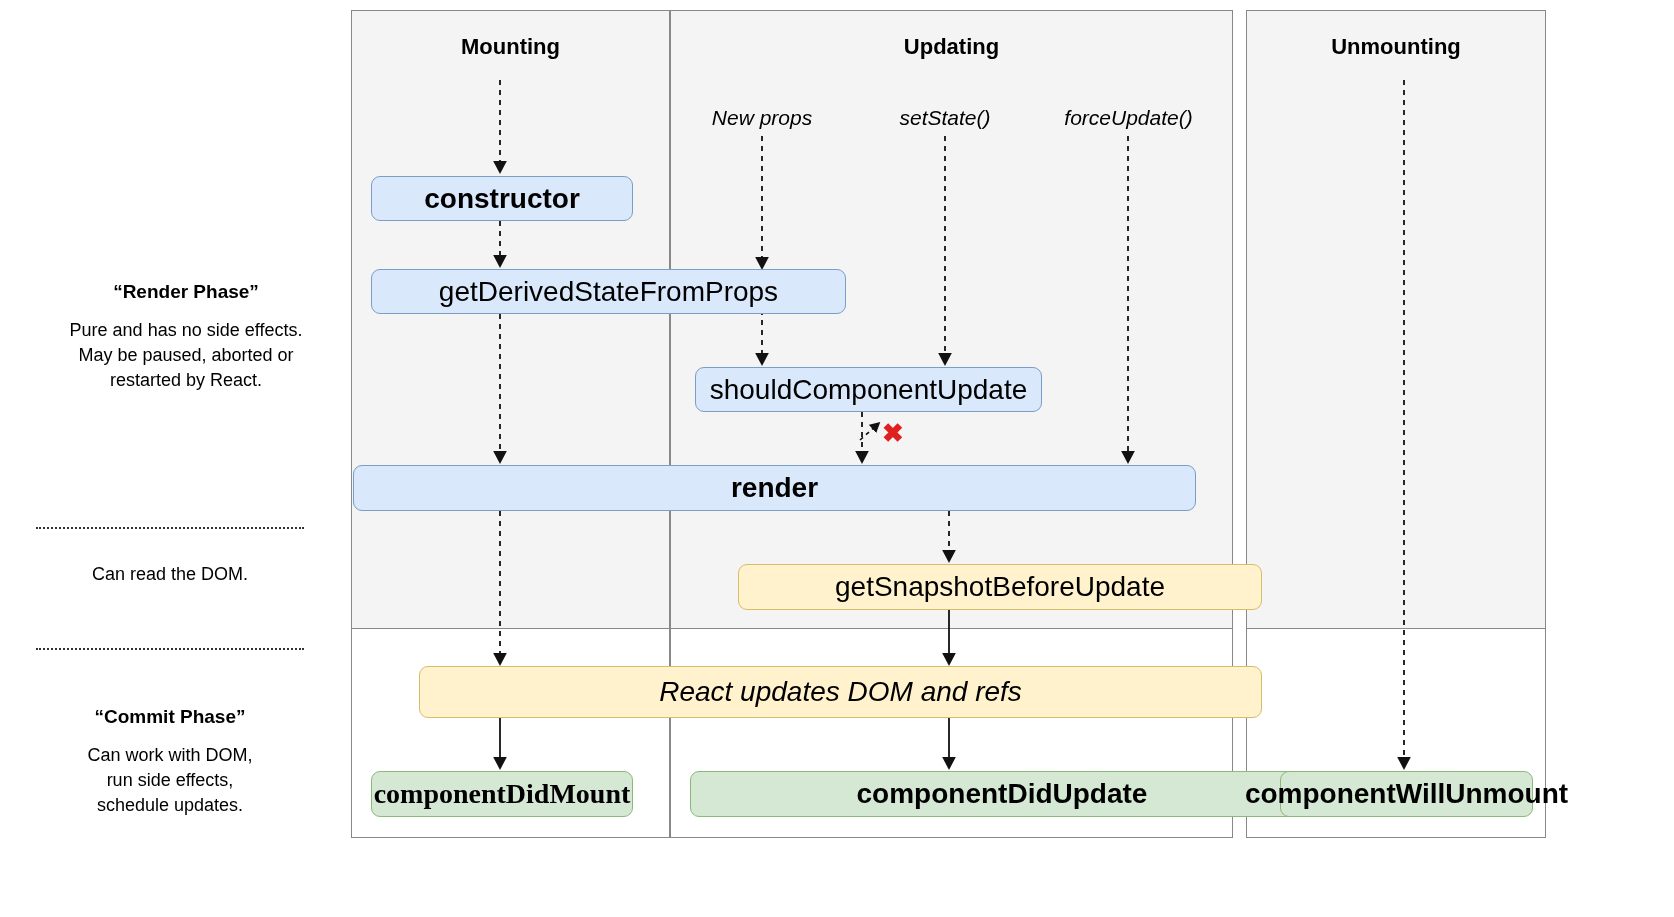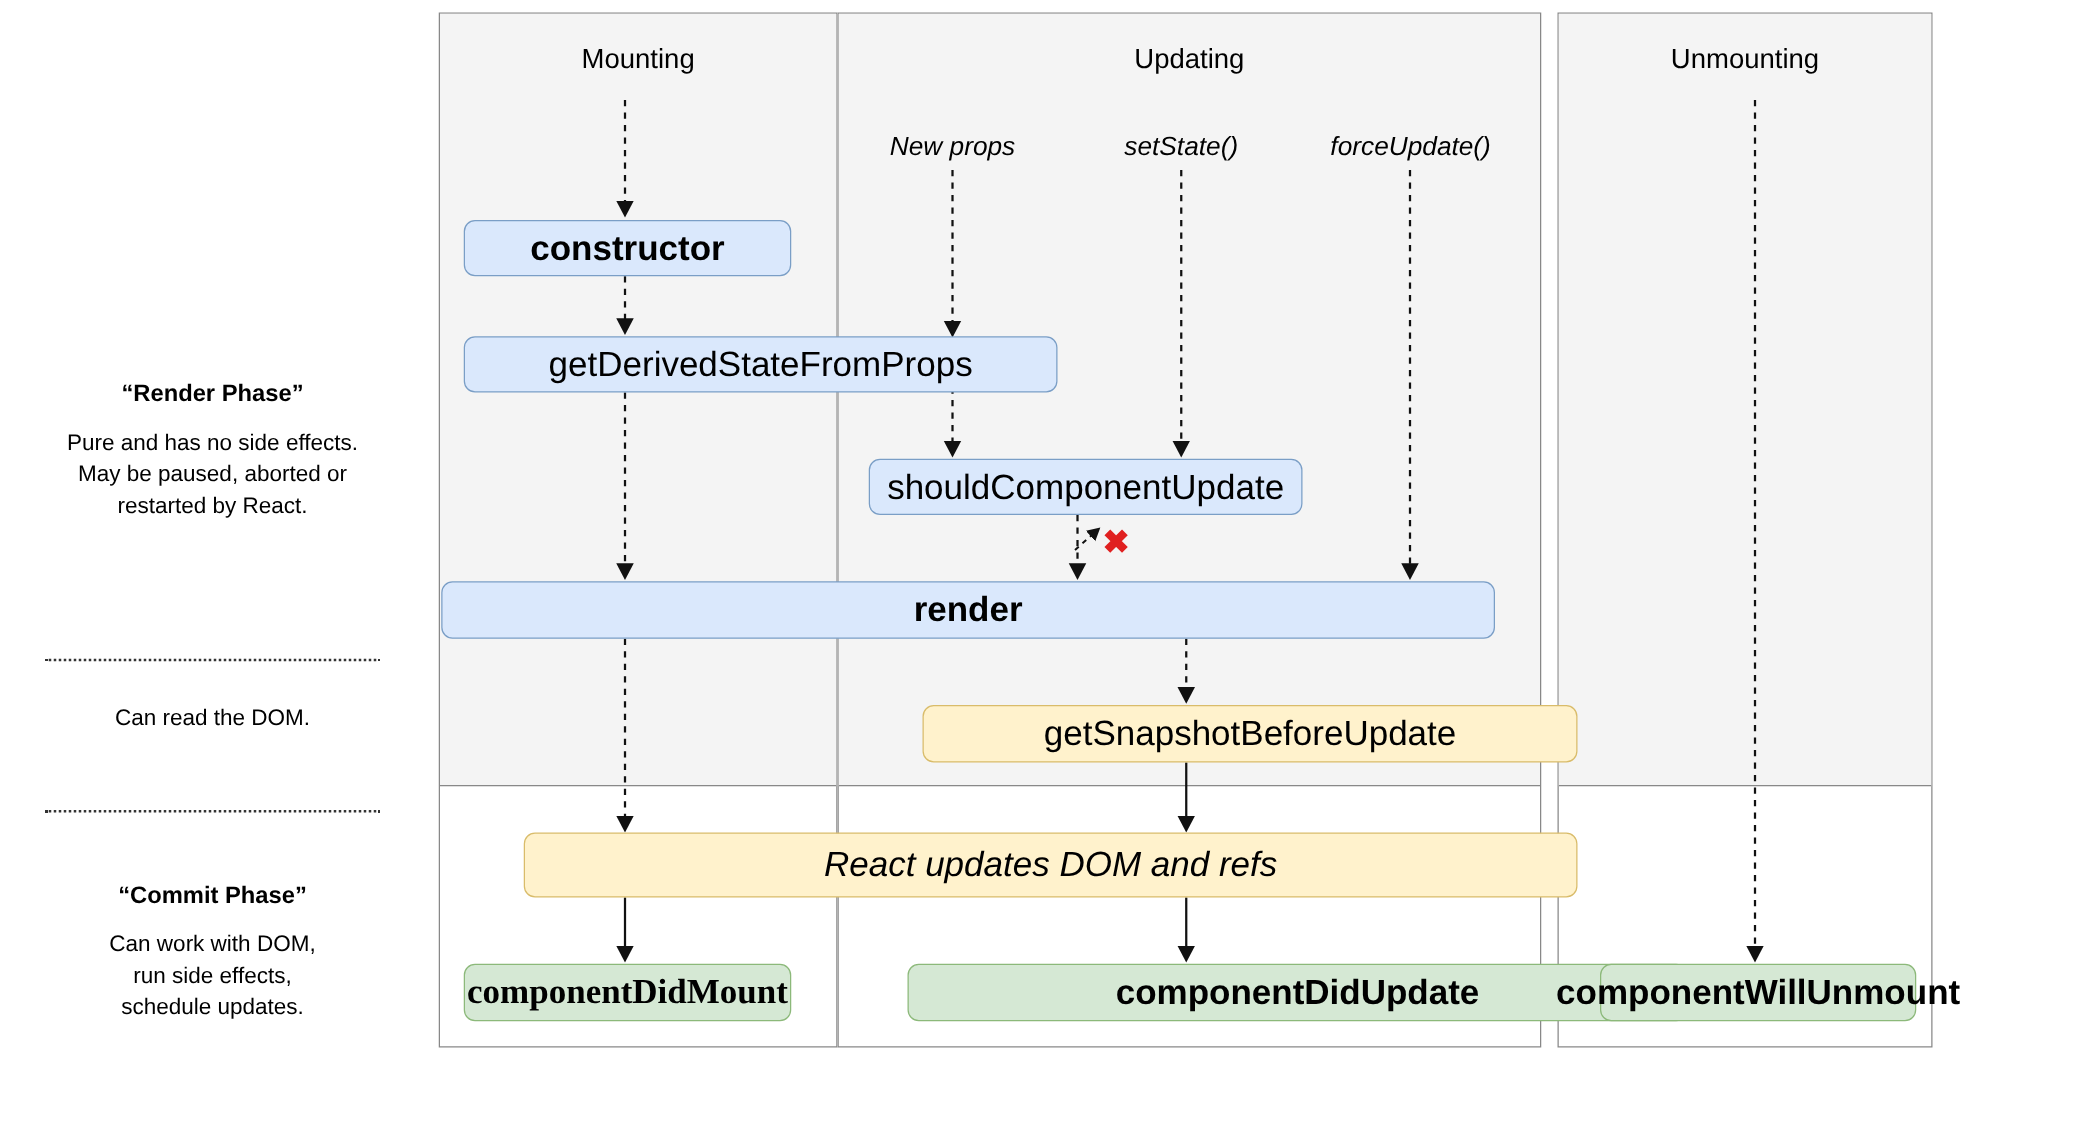--- a/index.html
+++ b/index.html
@@ -7,21 +7,21 @@
     width:1674px;height:917px;background:#ffffff;
     font-family:"Liberation Sans",sans-serif;
     -webkit-font-smoothing:antialiased;
     overflow:hidden;
   }
   #stage{position:relative;width:1674px;height:917px;}
 
   
   .col{position:absolute;box-sizing:border-box;border:1px solid #888;background:#ffffff;}
   .col .grayband{position:absolute;left:0;top:0;right:0;background:#f4f4f4;border-bottom:1px solid #888;box-sizing:border-box;}
-  .col-title{position:absolute;left:0;right:0;text-align:center;font-weight:normal;font-size:22px;color:#000;}
+  .col-title{position:absolute;left:0;right:0;text-align:center;font-weight:bold;font-size:22px;color:#000;}
 
   
   .legend{position:absolute;text-align:center;color:#000;}
   .legend .lg-title{font-weight:bold;font-size:19px;line-height:24px;}
   .legend .lg-body{font-size:18px;line-height:25px;margin-top:14px;}
   .dotline{position:absolute;border-top:2px dotted #333;height:0;}
 
   
   .node{position:absolute;box-sizing:border-box;display:flex;align-items:center;justify-content:center;
         border-radius:9px;font-size:28px;color:#000;text-align:left;}
@@ -36,21 +36,21 @@
 
   
   #wires{position:absolute;left:0;top:0;width:1674px;height:917px;pointer-events:none;}
   .xmark{position:absolute;color:#e02020;font-size:26px;font-weight:bold;line-height:1;}
 </style>
 </head>
 <body>
 
 <div id="stage">
 
-  <div class="legend" style="left:0px;top:280px;width:340px;margin-top:24px;">
+  <div class="legend" style="left:16px;top:280px;width:340px;">
     <div class="lg-title">“Render Phase”</div>
     <div class="lg-body" style="white-space:pre-line;">Pure and has no side effects.
 May be paused, aborted or
 restarted by React.</div>
   </div>
 
   <div class="dotline" style="left:36px;top:527px;width:268px;"></div>
 
   <div class="legend" style="left:0px;top:548px;width:340px;">
     <div class="lg-body" style="white-space:pre-line;">Can read the DOM.</div>
@@ -133,17 +133,17 @@
   <div class="node blue" style="left:695px;top:367px;width:347px;height:45px;">shouldComponentUpdate</div>
 
   <div class="node blue bold" style="left:353px;top:465px;width:843px;height:46px;">render</div>
 
   <div class="node yellow" style="left:690px;top:564px;width:524px;height:46px;">getSnapshotBeforeUpdate</div>
 
   <div class="node yellow italic" style="left:371px;top:666px;width:843px;height:52px;">React updates DOM and refs</div>
 
   <div class="node green bold" style="left:371px;top:771px;width:262px;height:46px;font-family:Liberation Serif, serif;">componentDidMount</div>
 
-  <div class="node green bold" style="left:726px;top:771px;width:624px;height:46px;">componentDidUpdate</div>
+  <div class="node green bold" style="left:690px;top:771px;width:624px;height:46px;">componentDidUpdate</div>
 
   <div class="node green bold" style="left:1280px;top:771px;width:253px;height:46px;">componentWillUnmount</div>
 
 </div>
 
 </body></html>

